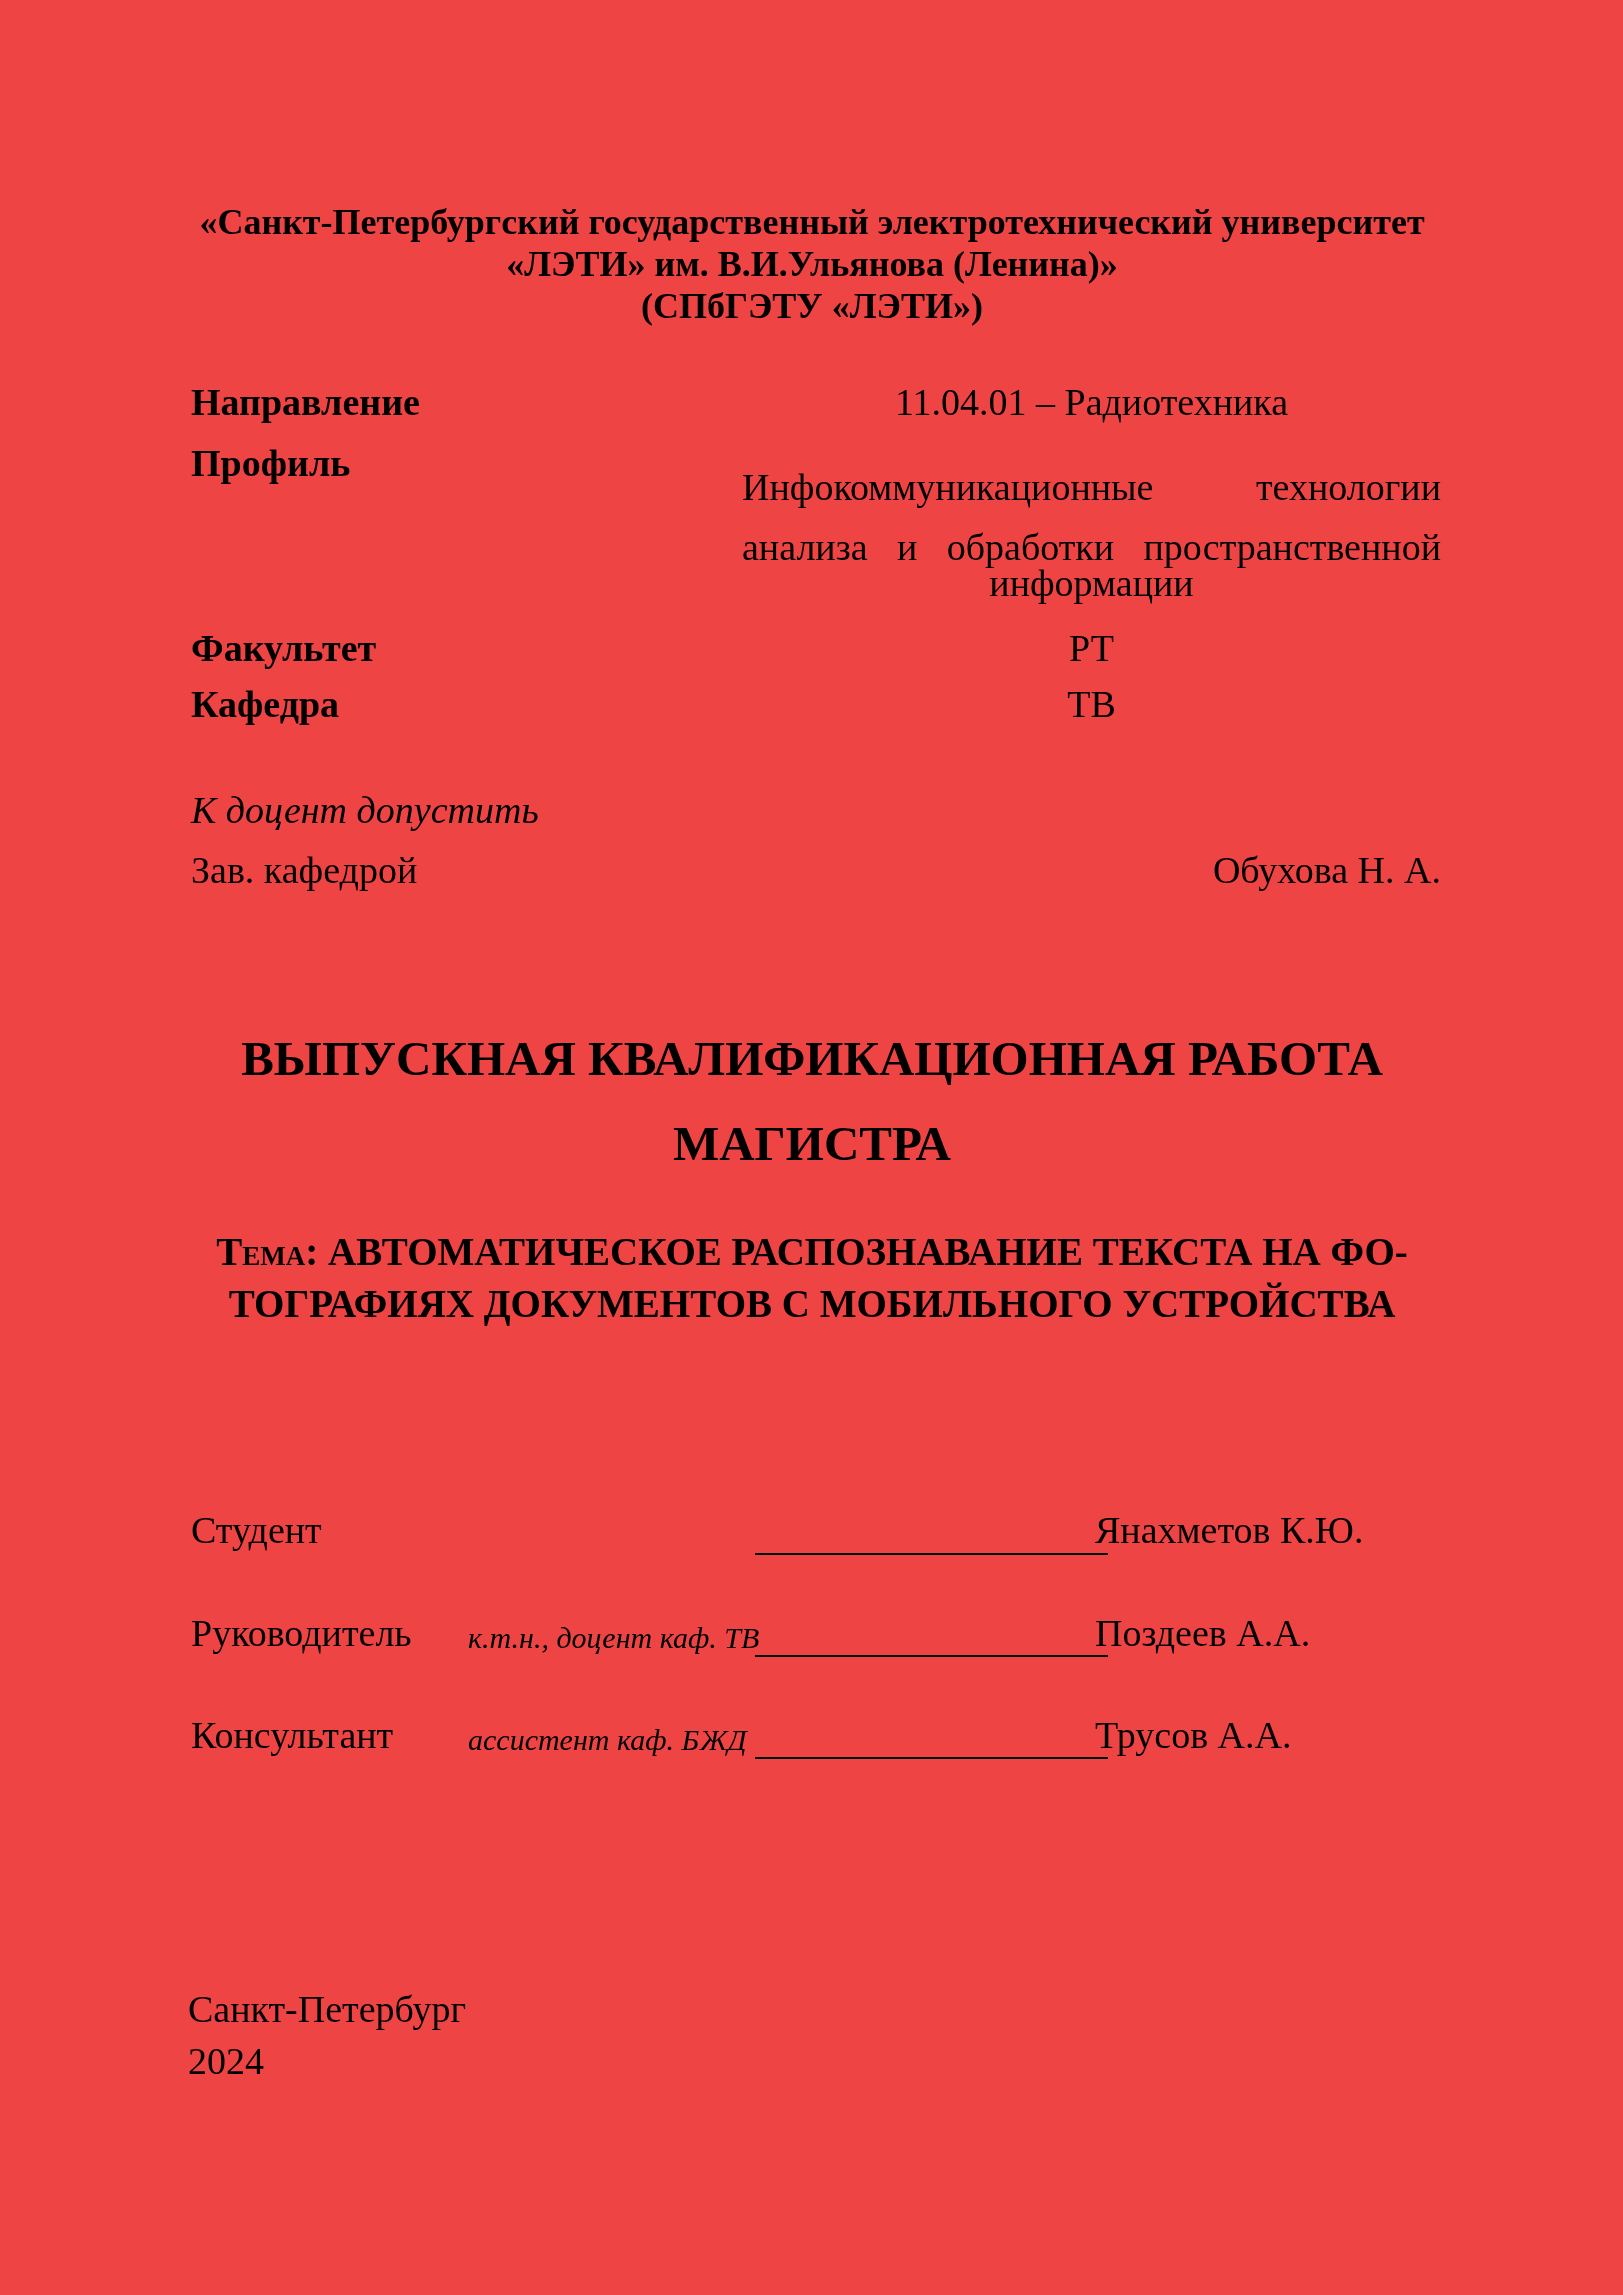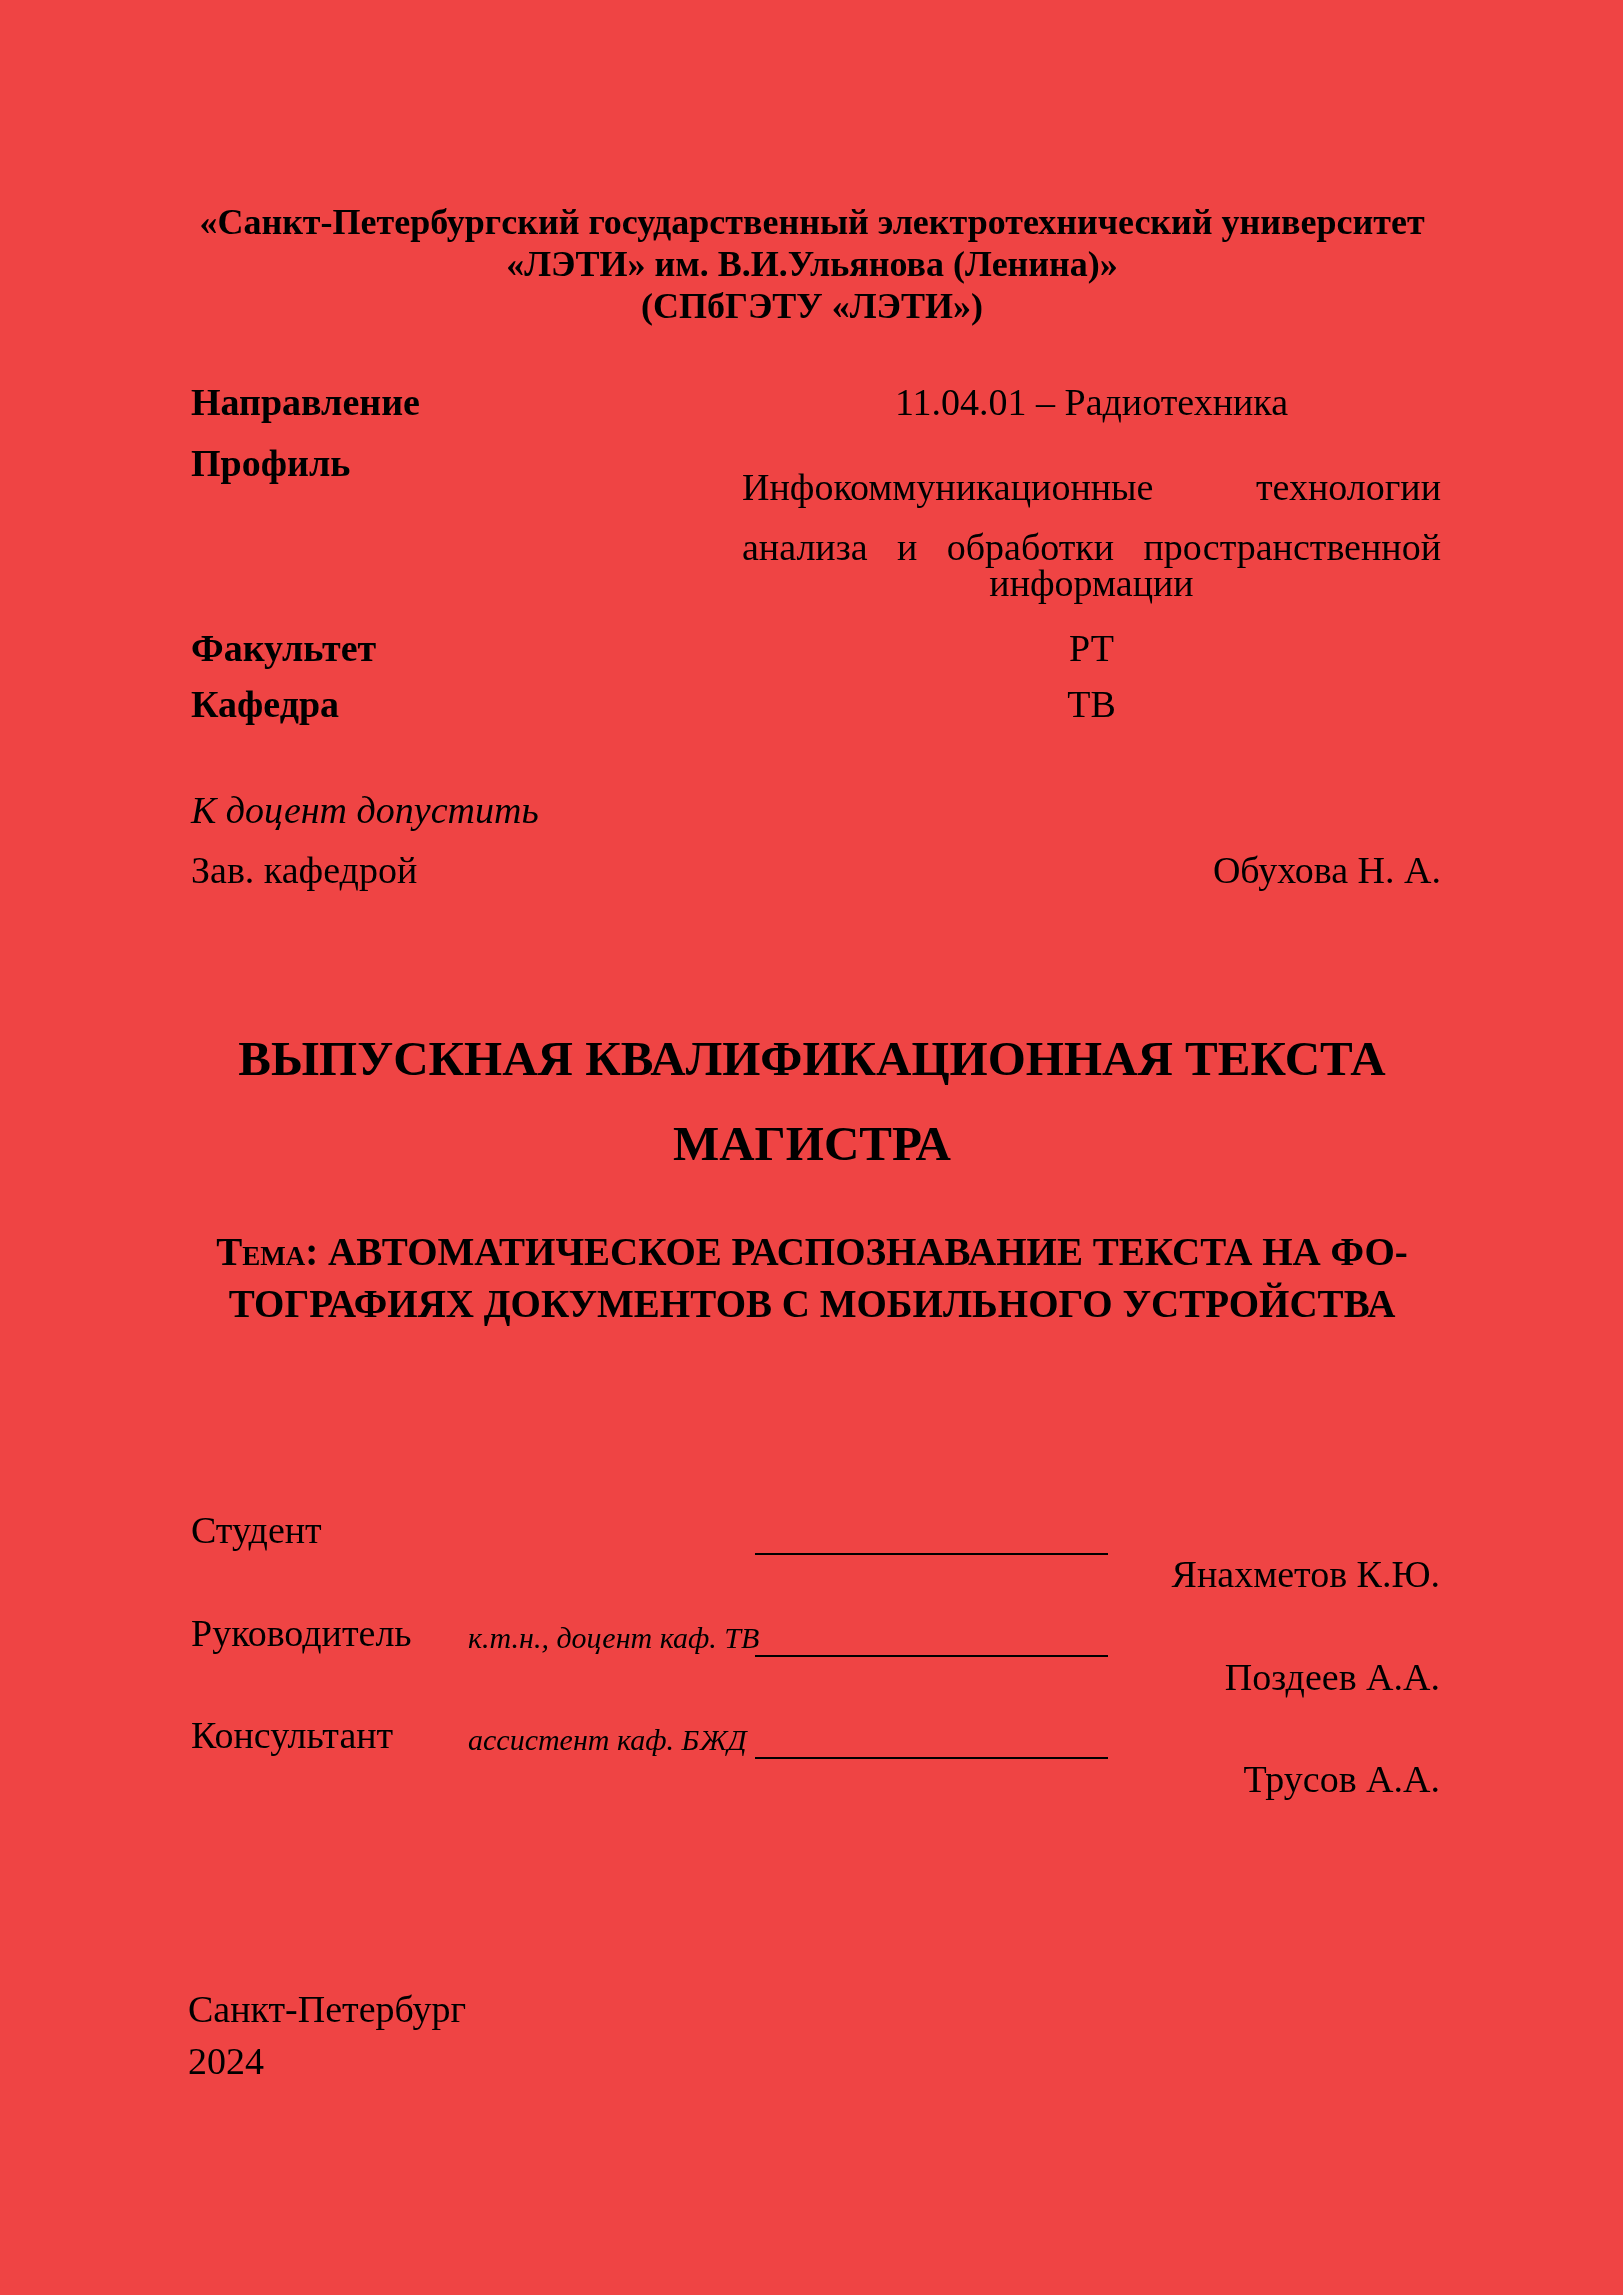--- a/index.html
+++ b/index.html
@@ -96,25 +96,23 @@
     line-height: 38px;
     font-style: italic;
     white-space: nowrap;
   }
   .sig-line {
     left: 755px; width: 353px; height: 0;
     border-bottom: 2.4px solid #000000;
   }
   .sig-name {
     left: 1095px; width: 345px;
-    text-align: right;
     font-size: 38px;
     line-height: 47px;
     white-space: nowrap;
-    margin-top: 44px;
   }
 
   
   .footer-line {
     left: 188px; width: 1248px;
     text-align: left;
     font-size: 38px;
     line-height: 47px;
   }
 </style>
@@ -143,21 +141,21 @@
   <div class="abs field-label" style="top:681px">Кафедра</div>
   <div class="abs field-value" style="top:681px">ТВ</div>
 
   <div class="abs admit">К доцент допустить</div>
   <div class="abs head-row">
     <span>Зав. кафедрой</span>
     <span>Обухова Н. А.</span>
   </div>
 
   <div class="abs main-title">
-    <div>ВЫПУСКНАЯ КВАЛИФИКАЦИОННАЯ ТЕКСТА</div>
+    <div>ВЫПУСКНАЯ КВАЛИФИКАЦИОННАЯ РАБОТА</div>
     <div>МАГИСТРА</div>
   </div>
 
   <div class="abs theme">
     <div><span class="smallcaps">Тема:</span><span> АВТОМАТИЧЕСКОЕ РАСПОЗНАВАНИЕ ТЕКСТА НА ФО-</span></div>
     <div>ТОГРАФИЯХ ДОКУМЕНТОВ С МОБИЛЬНОГО УСТРОЙСТВА</div>
   </div>
 
   <div class="abs sig-role" style="top:1507px">Студент</div>
   <div class="abs sig-line" style="top:1553px"></div>

